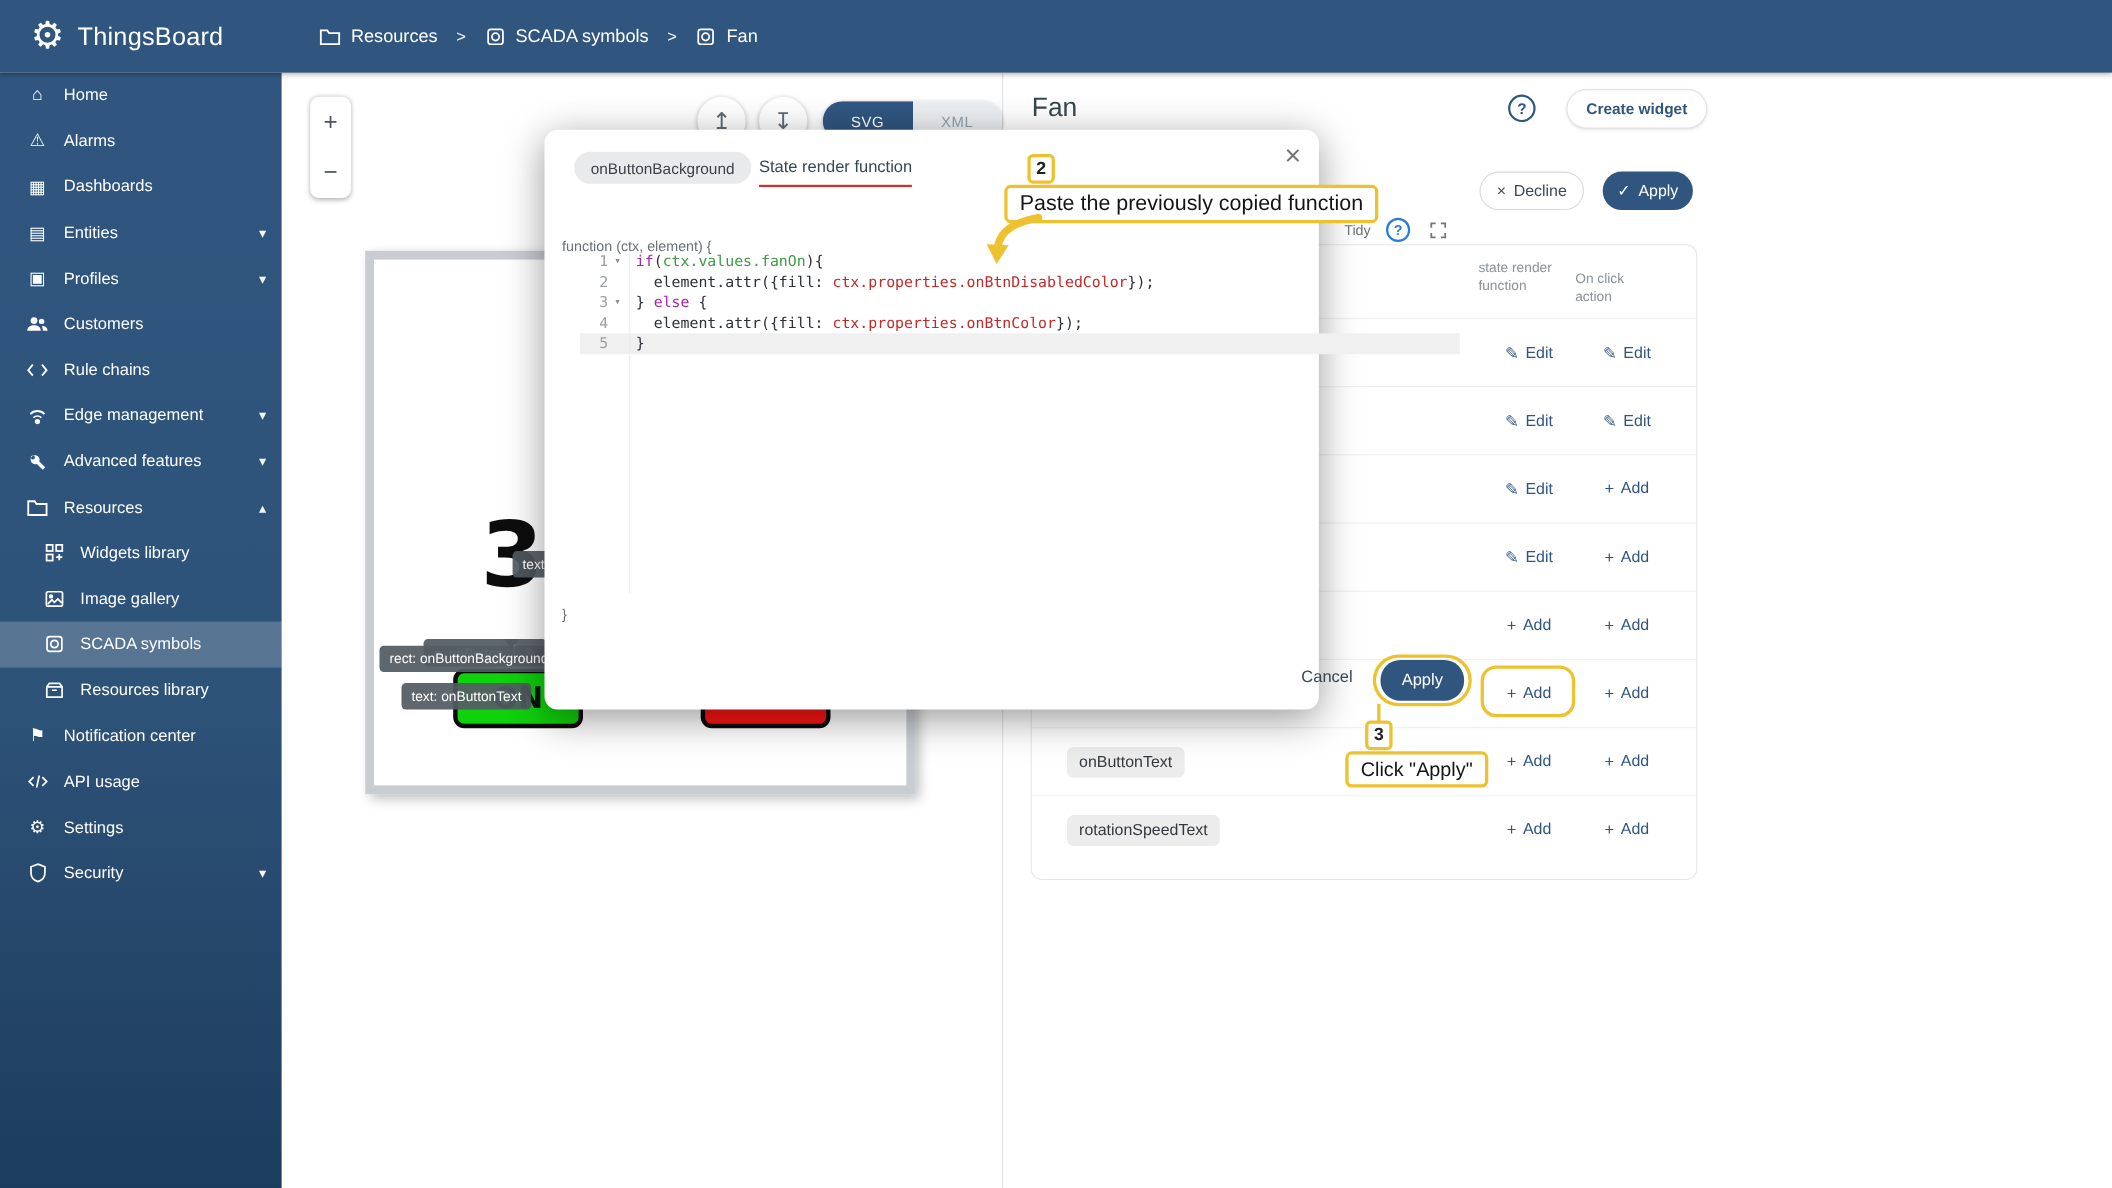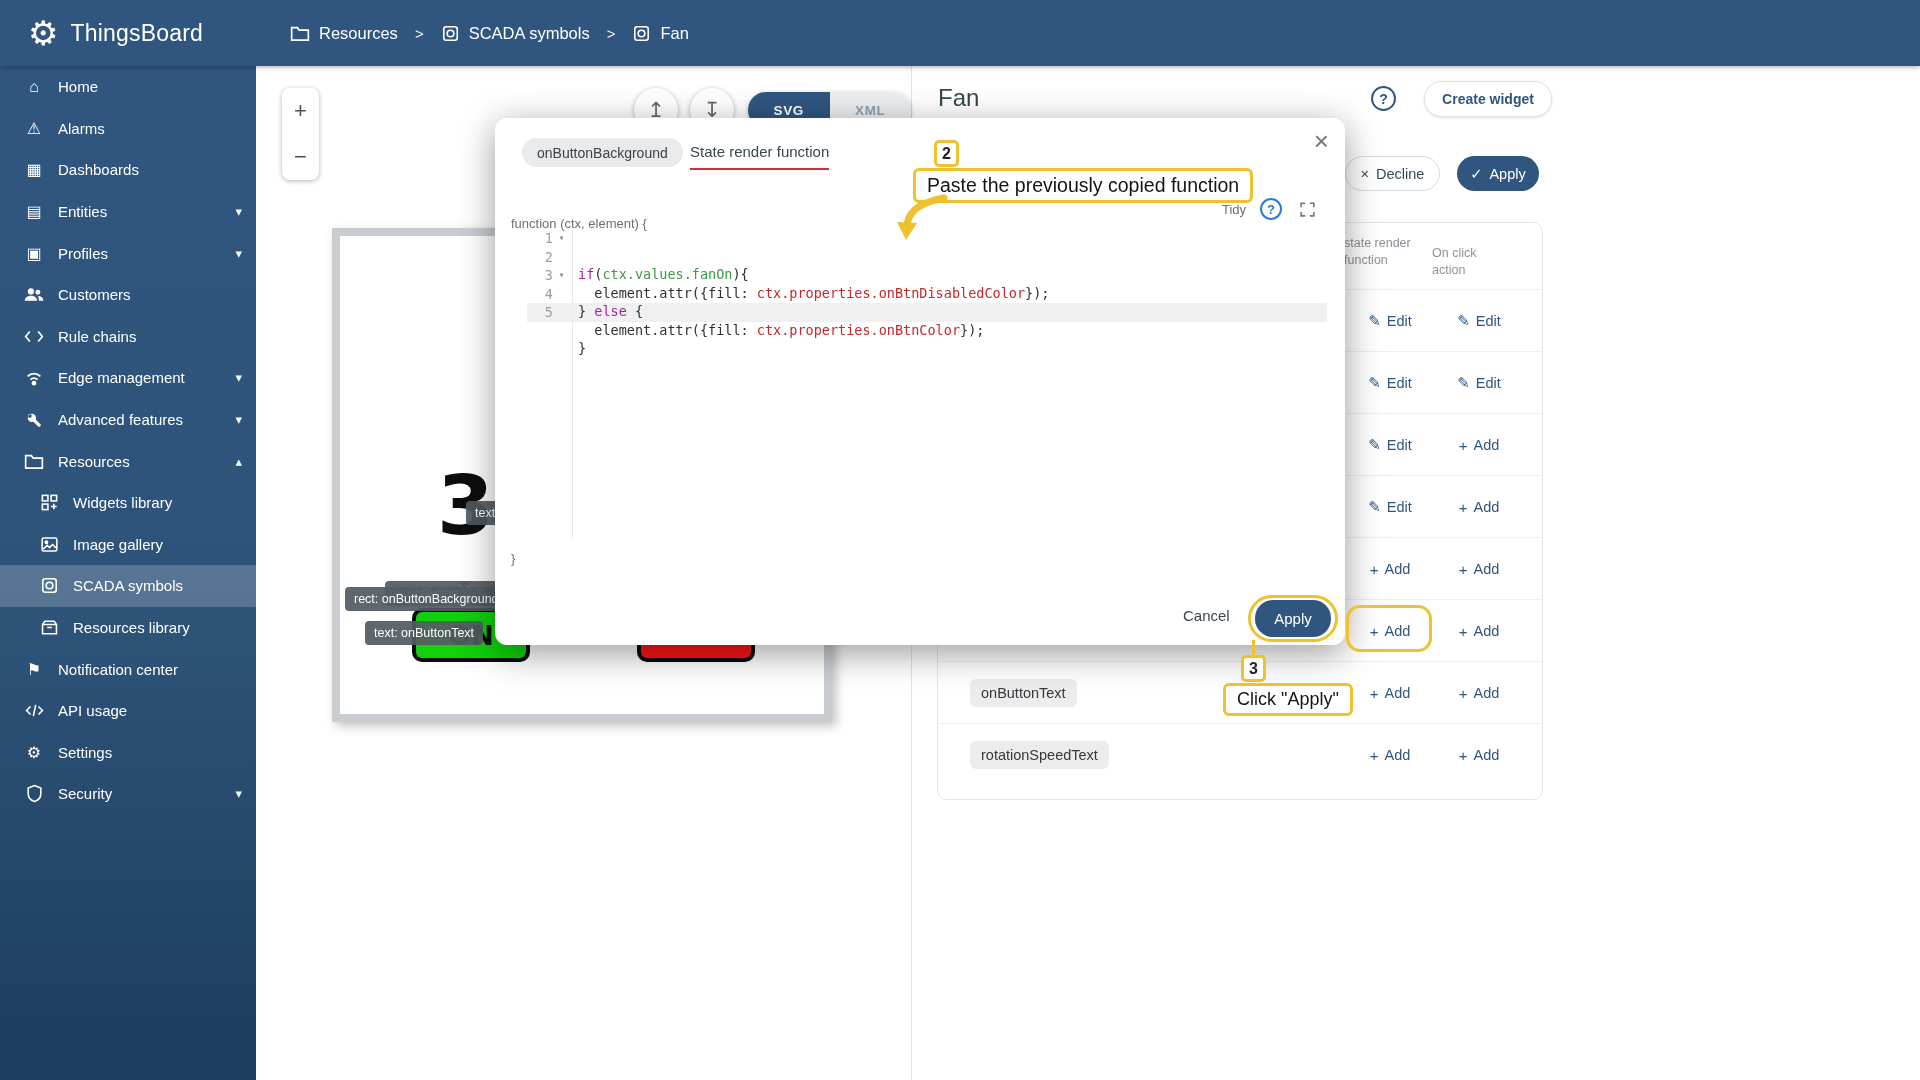--- a/index.html
+++ b/index.html
@@ -38,21 +38,21 @@
   .sb-ic{width:24px;margin-right:12px;font-size:16px;display:flex;justify-content:center;align-items:center;}
   .sb-label{flex:1;white-space:nowrap;}
   .sb-chev{font-size:13px;margin-left:6px;opacity:.95;}
 
   
   .v-div{position:absolute;left:911px;top:66px;width:1px;height:1014px;background:#e0e3e6;z-index:6;}
   .zoom-pill{position:absolute;left:282px;top:88px;width:37px;height:92px;background:#fff;border-radius:8px;box-shadow:0 1px 5px rgba(0,0,0,.3);z-index:11;display:flex;flex-direction:column;}
   .zoom-btn{flex:1;display:flex;align-items:center;justify-content:center;font-size:22px;color:#4a5560;cursor:pointer;}
   .tool-btn{position:absolute;width:44px;height:44px;background:#fff;border-radius:50%;box-shadow:0 1px 5px rgba(0,0,0,.3);display:flex;align-items:center;justify-content:center;font-size:21px;color:#5f6b76;z-index:11;cursor:pointer;}
   .svg-xml{position:absolute;left:748px;top:92px;width:163px;height:36px;border-radius:18px;display:flex;z-index:11;box-shadow:0 1px 4px rgba(0,0,0,.25);overflow:hidden;}
-  .seg{flex:1;display:flex;align-items:center;justify-content:center;font-size:13.5px;font-weight:700;letter-spacing:.6px;cursor:pointer;}
+  .seg{flex:1;display:flex;align-items:center;justify-content:center;font-size:13.5px;font-weight:400;letter-spacing:.6px;cursor:pointer;}
   .seg.on{background:var(--primary);color:#fff;}
   .seg.off{background:#eceff1;color:#93a1ab;}
   .symbol-frame{position:absolute;left:332px;top:228px;width:500px;height:494px;border:8px solid #c9cdd1;background:#fff;box-shadow:4px 4px 10px rgba(0,0,0,.25);z-index:10;}
   .big-digit{position:absolute;left:437px;top:458px;font-size:82px;font-weight:700;color:#0d0d0d;z-index:11;font-family:"DejaVu Sans",sans-serif;}
   .sym-btn{position:absolute;width:118px;height:54px;border:4px solid #0b0b0b;border-radius:10px;z-index:11;display:flex;align-items:center;justify-content:center;font-weight:700;font-size:27px;color:#071007;font-family:"DejaVu Sans",sans-serif;}
   .sym-btn.green{background:var(--green);}
   .sym-btn.red{background:var(--redbtn);}
   .tag-chip{position:absolute;background:rgba(83,91,99,.93);color:#fff;font-size:12.5px;padding:5px 9px;border-radius:4px;z-index:12;white-space:nowrap;display:flex;align-items:center;cursor:pointer;}
   .chip-pencil{margin-left:9px;padding-left:9px;border-left:1px solid rgba(255,255,255,.45);font-size:13px;cursor:pointer;}
   .chip-pointer{position:absolute;left:458px;top:581px;width:0;height:0;border-left:7px solid transparent;border-right:7px solid transparent;border-top:8px solid rgba(83,91,99,.93);z-index:12;}
@@ -67,36 +67,36 @@
   .th{position:absolute;font-size:12.5px;color:#8b929a;line-height:1.35;}
   .th-a{left:406px;top:12px;width:70px;}
   .th-b{left:494px;top:22px;width:64px;}
   .t-rows{position:absolute;left:0;top:66px;width:604px;}
   .t-row{position:relative;height:62px;border-top:1px solid #edeff1;}
   .row-chip{position:absolute;left:32px;top:50%;transform:translateY(-50%);background:#ececec;border-radius:6px;padding:6px 11px;font-size:14.5px;color:#33393f;white-space:nowrap;}
   .link-btn{position:absolute;top:50%;transform:translate(-50%,-50%);color:var(--primary);font-size:14.5px;font-weight:500;display:flex;align-items:center;gap:6px;}
   .b-ic{font-size:15px;display:flex;}
 
   
-  .modal{position:absolute;left:495px;top:118px;width:850px;height:527px;background:#fff;border-radius:12px;box-shadow:0 8px 36px rgba(0,0,0,.4);z-index:60;}
+  .modal{position:absolute;left:495px;top:118px;width:704px;height:527px;background:#fff;border-radius:12px;box-shadow:0 8px 36px rgba(0,0,0,.4);z-index:60;}
   .modal-chip{position:absolute;left:27px;top:20px;height:29px;padding:0 15px;background:#e9eaeb;border-radius:15px;display:flex;align-items:center;font-size:14px;color:#3c4248;cursor:pointer;}
   .modal-tab{position:absolute;left:195px;top:25px;padding-bottom:8px;font-size:15px;color:#37474f;font-weight:500;border-bottom:2px solid var(--accent);cursor:pointer;}
   .modal-close{position:absolute;right:16px;top:10px;font-size:26px;color:#757575;line-height:1;}
   .fn-open{position:absolute;left:16px;top:98px;font-size:13px;color:#6a7075;}
   .fn-close{position:absolute;left:16px;top:433px;font-size:13px;color:#6a7075;}
   .tidy{position:absolute;left:727px;top:84px;font-size:13px;color:#6a7075;}
   .help-small{position:absolute;left:765px;top:80px;width:22px;height:22px;border:2px solid #2a7cdb;border-radius:50%;color:#2a7cdb;font-weight:700;font-size:13px;display:flex;align-items:center;justify-content:center;cursor:pointer;}
   .expand-ic{position:absolute;left:803px;top:82px;cursor:pointer;}
   .code-wrap{position:absolute;left:32px;top:111px;width:800px;height:310px;font-family:"DejaVu Sans Mono",monospace;font-size:13.5px;cursor:text;}
   .code-wrap::before{content:'';position:absolute;left:45px;top:0;bottom:0;width:1px;background:#ebebeb;}
   .cm-line{display:flex;height:18.6px;line-height:18.6px;}
   .cm-line.active{background:#f0f0f0;}
   .ln{width:26px;text-align:right;color:#9aa0a5;flex:none;}
   .fold{width:17px;text-align:center;color:#8a8f94;font-size:10px;flex:none;}
-  .cl{white-space:pre;padding-left:8px;margin-top:36px;}
+  .cl{white-space:pre;padding-left:8px;}
   .kw{color:#a626a4;}
   .grn{color:#3f9b45;}
   .red{color:#c62828;}
   .pl{color:#2b3137;}
   .m-cancel{position:absolute;left:688px;top:489px;font-size:15px;font-weight:500;color:#37474f;}
   .m-apply{position:absolute;left:760px;top:482px;width:76px;height:37px;border-radius:18px;background:var(--primary);color:#fff;font-size:15px;font-weight:500;display:flex;align-items:center;justify-content:center;}
 
   
   .ring{position:absolute;border:3px solid var(--yellow);pointer-events:none;}
   .ring-apply{left:1248px;top:595px;width:90px;height:47px;border-radius:24px;z-index:70;}

